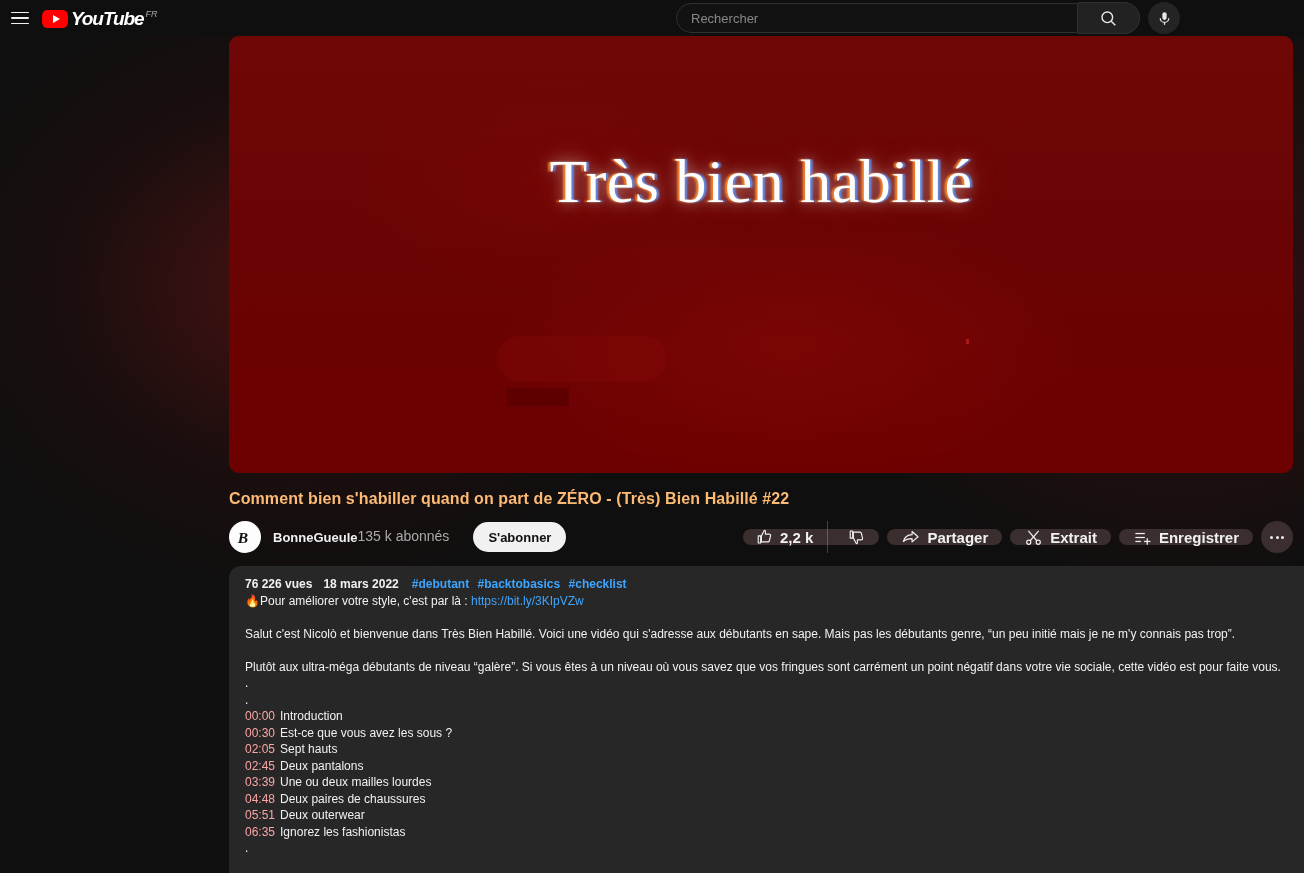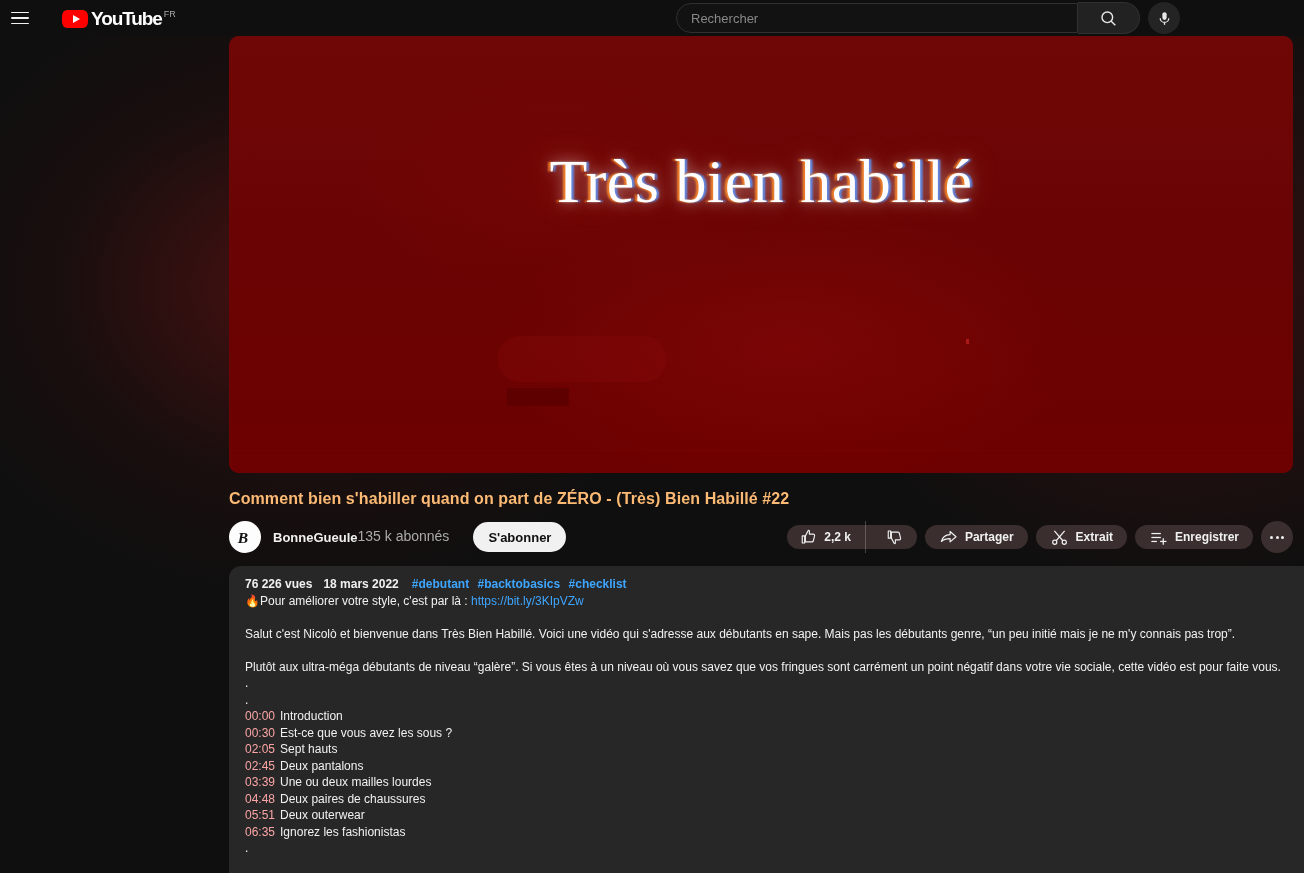--- a/index.html
+++ b/index.html
@@ -26,21 +26,21 @@
     position: absolute; left: 0; top: 0; width: 1304px; height: 36px;
     background: #0f0f0f; z-index: 40;
     display: flex; align-items: center;
   }
   .hamburger {
     width: 24px; height: 24px; margin-left: 8px; margin-right: 10px;
     display: flex; flex-direction: column; justify-content: center; gap: 4px;
     cursor: pointer; padding: 0 3px;
   }
   .hamburger span { display: block; height: 1.5px; background: #f1f1f1; border-radius: 1px; }
-  .yt-logo { display: flex; align-items: flex-start; cursor: pointer; margin-left: 20px; }
+  .yt-logo { display: flex; align-items: flex-start; cursor: pointer; margin-left: 0; font-style: italic; }
   .yt-play {
     width: 26px; height: 18px; background: #ff0000; border-radius: 5px/6px;
     display: flex; align-items: center; justify-content: center; margin-top: 1px;
   }
   .yt-play::after {
     content: ""; width: 0; height: 0;
     border-left: 7px solid #fff; border-top: 4.5px solid transparent; border-bottom: 4.5px solid transparent;
     margin-left: 2px;
   }
   .yt-word {
@@ -141,23 +141,23 @@
   .owner-subs { color: #aaa; font-size: 14px; line-height: 15px; text-align: right; }
   .subscribe-btn {
     margin-left: 24px; height: 30px; padding: 0 15px; border-radius: 15px;
     background: #f1f1f1; color: #0f0f0f; font-size: 13px; font-weight: 600;
     display: flex; align-items: center; justify-content: center; cursor: pointer; border: none;
     font-family: "Liberation Sans", sans-serif;
   }
 
   .actions { margin-left: auto; display: flex; align-items: center; gap: 8px; }
   .pill {
-    height: 24px; border-radius: 16px; background: #3a2e2e;
+    height: 16px; border-radius: 16px; background: #3a2e2e;
     display: flex; align-items: center; padding: 0 14px; gap: 7px;
-    color: #f1f1f1; font-size: 12px; font-weight: 600; cursor: pointer; white-space: nowrap;
+    color: #f1f1f1; font-size: 15px; font-weight: 600; cursor: pointer; white-space: nowrap;
   }
   .pill-split { padding: 0; }
   .pill-seg {
     display: flex; align-items: center; gap: 6px; height: 32px; padding: 0 13px; cursor: pointer;
   }
   .pill-seg.first { border-right: 1px solid rgba(255,255,255,0.22); padding-right: 14px; }
   .more-btn {
     width: 32px; height: 32px; border-radius: 50%; background: #3a2e2e;
     display: flex; align-items: center; justify-content: center; gap: 2.5px; cursor: pointer;
   }

